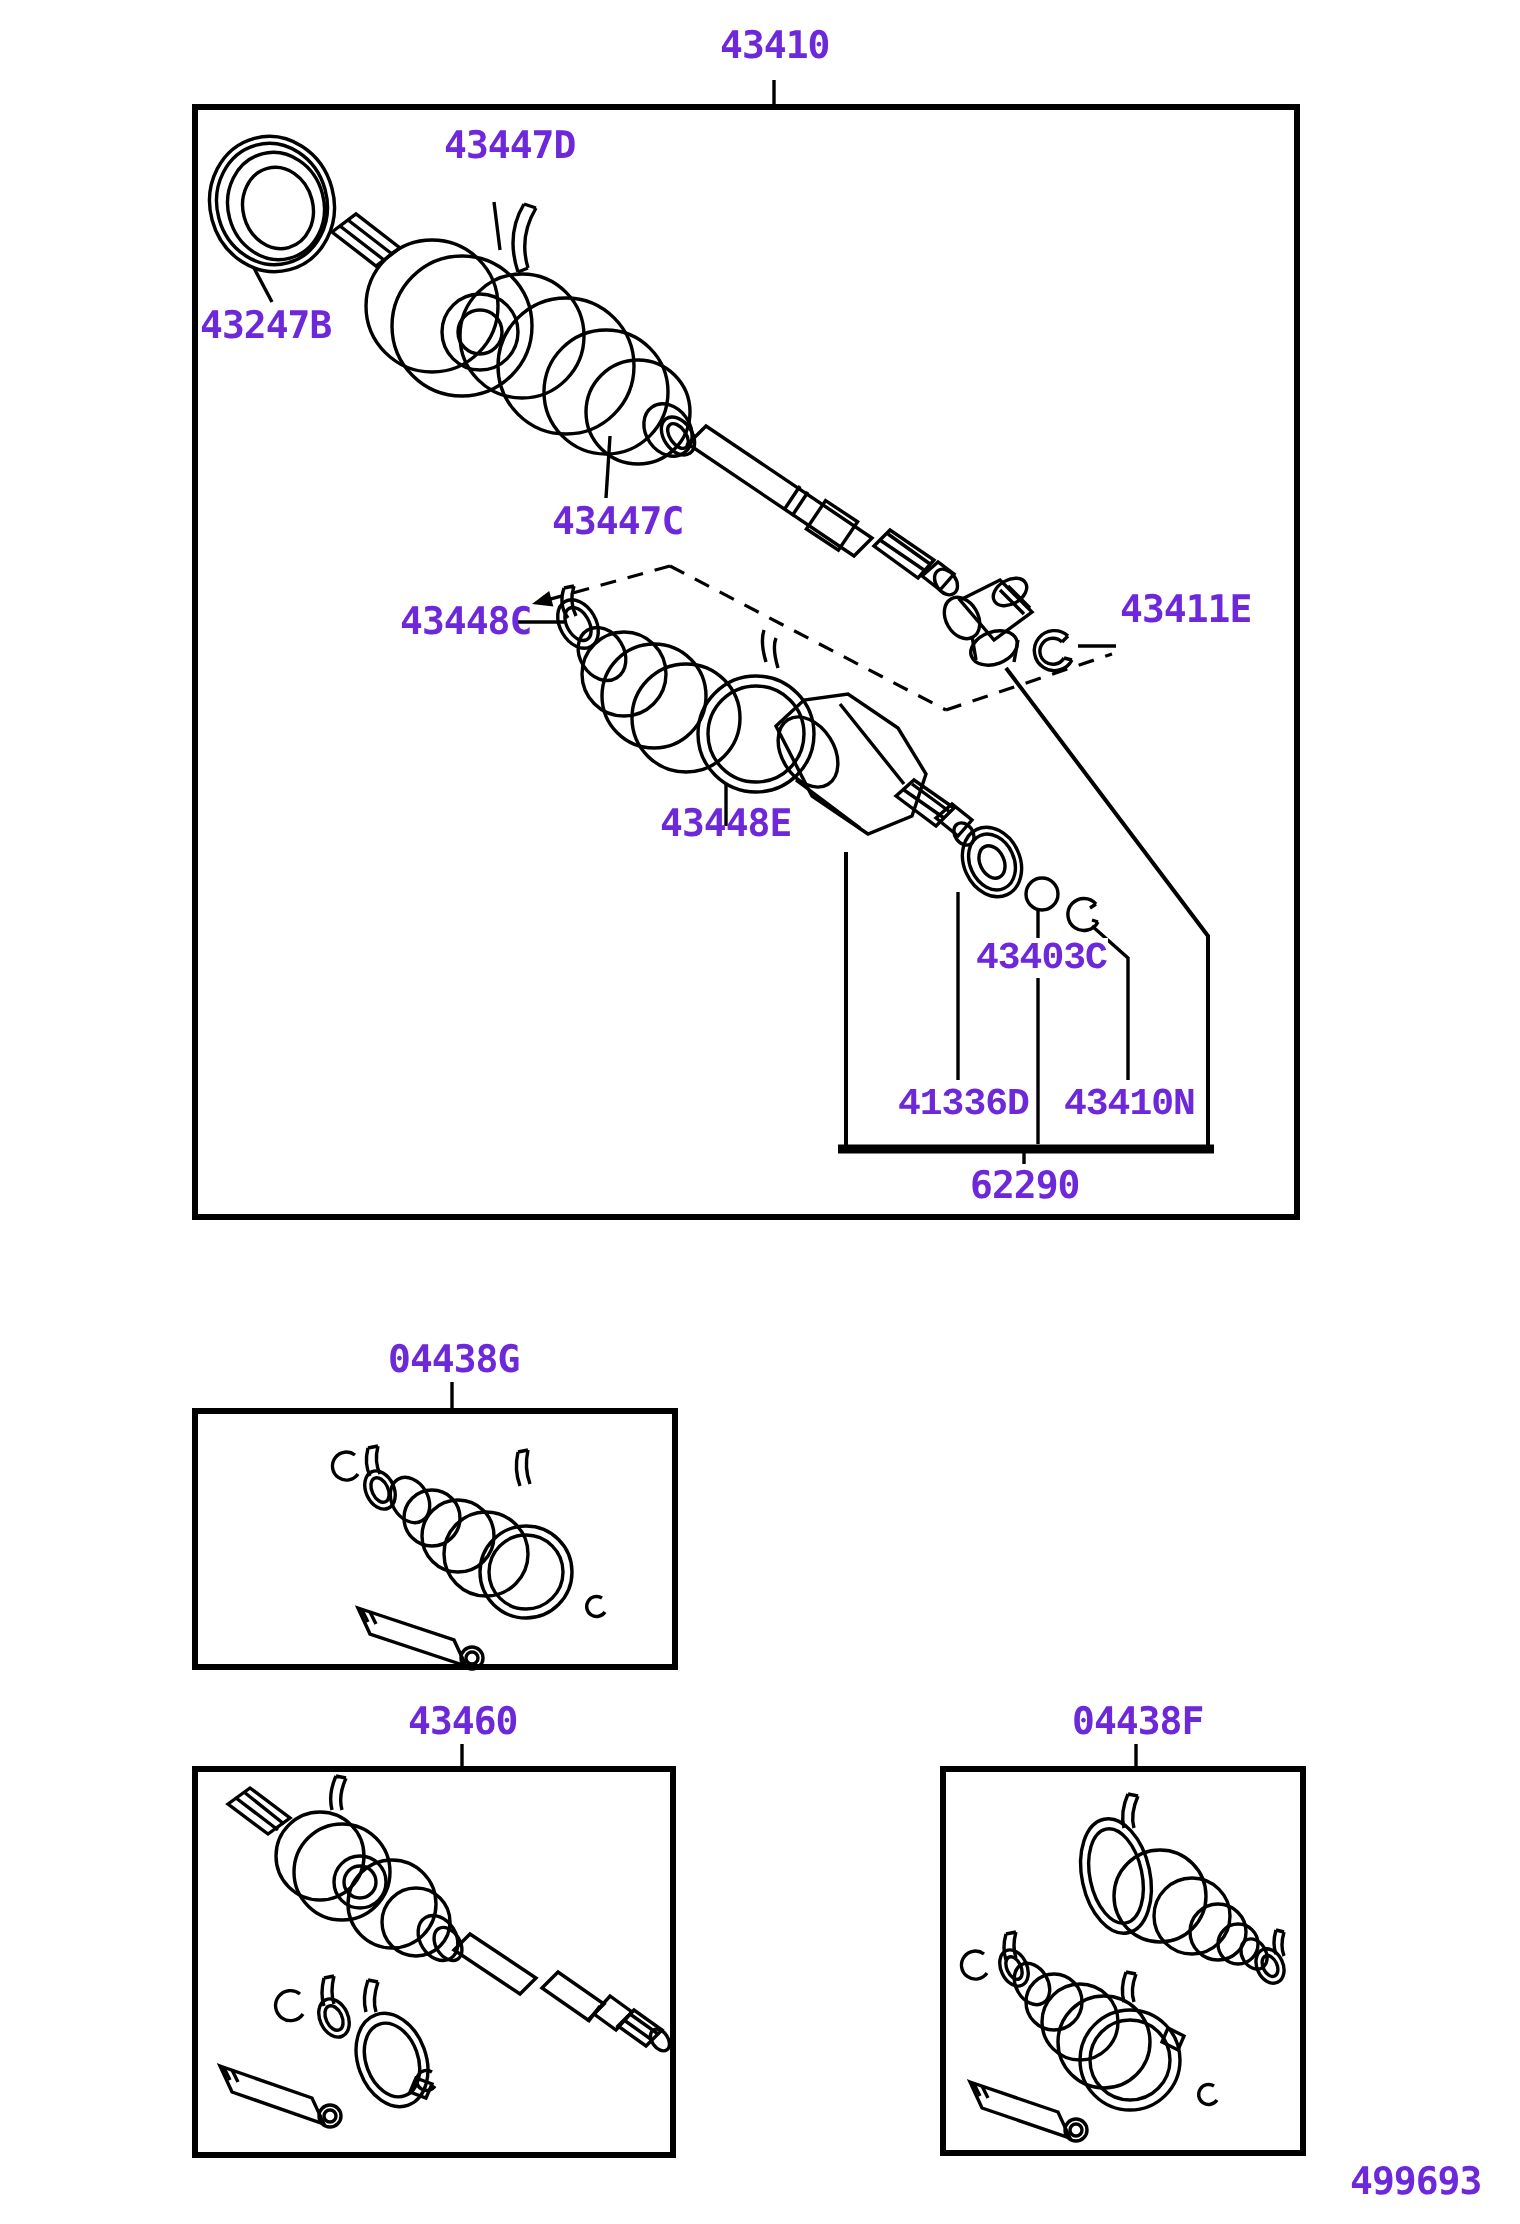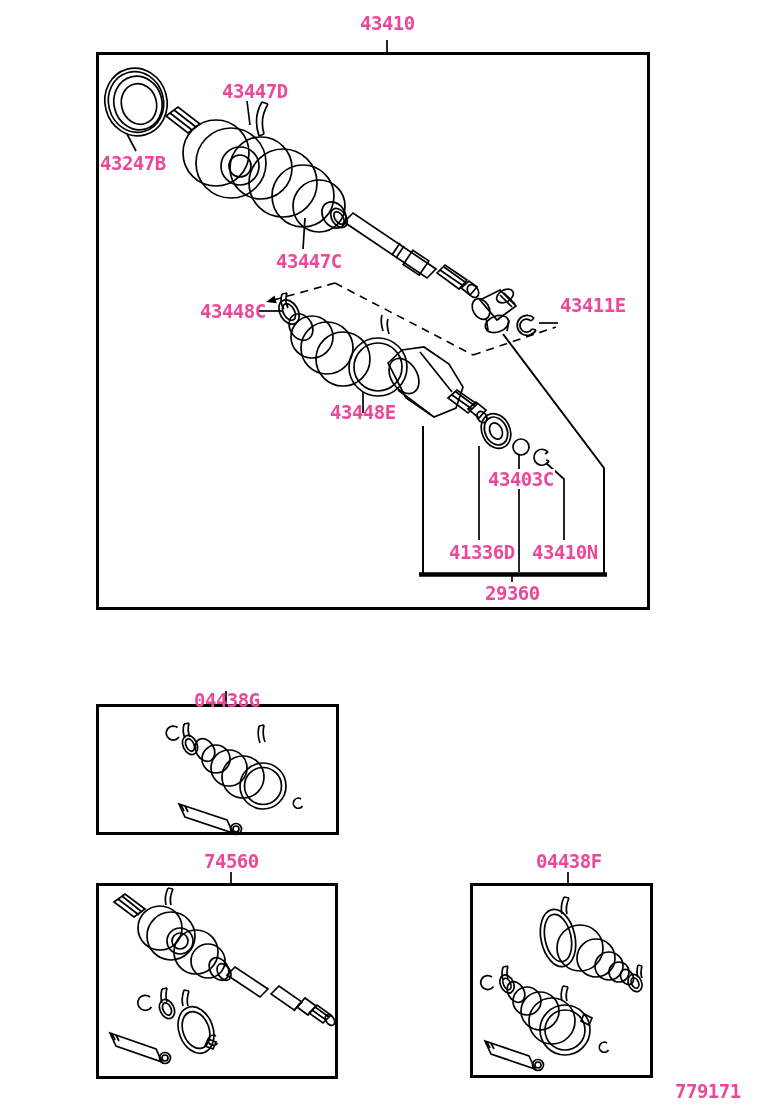--- a/index.html
+++ b/index.html
@@ -1,21 +1,21 @@
 <!DOCTYPE html>
 <html><head>
 <meta charset="utf-8">
 <style>
   html,body{margin:0;padding:0;background:#fff;}
   #stage{position:relative;width:760px;height:1112px;background:#ffffff;overflow:hidden;
          font-family:"DejaVu Sans Mono",monospace;}
   #art{position:absolute;left:0;top:0;}
   .plabel{position:absolute;font:700 19px "DejaVu Sans Mono",monospace;letter-spacing:-0.5px;
-          color:#ec4899;white-space:nowrap;line-height:20px;}
-  .plabel.bg{background:#ffffff;padding:0 1px;}
+          color:#6d28d9;white-space:nowrap;line-height:20px;}
+  .plabel.bg{background:#ffffff;padding:0 1px;font-family:Liberation Mono, monospace;}
 </style>
 </head>
 <body>
 
 <div id="stage">
 
 <svg id="art" width="760" height="1112" viewBox="0 0 760 1112">
 
   <g stroke="#000" fill="none" stroke-width="3">
     <rect x="97.5" y="53.5" width="551" height="555"></rect>
@@ -218,27 +218,27 @@
     <polygon points="485,1041 529,1056 535,1069 491,1054"></polygon>
     <path d="M487,1042 L490,1048 M491,1043 L494,1049"></path>
     <circle cx="538" cy="1065" r="5.5"></circle>
     <circle cx="538" cy="1065" r="3"></circle>
     <path d="M607,1043 a5,5 0 1 0 1.5,7"></path>
   </g>
 </svg>
 
   <div class="plabel" style="left:360px;top:13px">43410</div>
   <div class="plabel" style="left:100px;top:153px">43247B</div>
-  <div class="plabel" style="left:222px;top:81px">43447D</div>
+  <div class="plabel" style="left:222px;top:63px">43447D</div>
   <div class="plabel" style="left:276px;top:251px">43447C</div>
   <div class="plabel" style="left:200px;top:301px">43448C</div>
   <div class="plabel" style="left:560px;top:295px">43411E</div>
   <div class="plabel" style="left:330px;top:402px">43448E</div>
   <div class="plabel bg" style="left:487px;top:469px">43403C</div>
   <div class="plabel bg" style="left:448px;top:542px">41336D</div>
   <div class="plabel bg" style="left:531px;top:542px">43410N</div>
-  <div class="plabel" style="left:485px;top:583px">29360</div>
-  <div class="plabel" style="left:194px;top:690px">04438G</div>
-  <div class="plabel" style="left:204px;top:851px">74560</div>
+  <div class="plabel" style="left:485px;top:583px">62290</div>
+  <div class="plabel" style="left:194px;top:670px">04438G</div>
+  <div class="plabel" style="left:204px;top:851px">43460</div>
   <div class="plabel" style="left:536px;top:851px">04438F</div>
-  <div class="plabel" style="left:675px;top:1081px">779171</div>
+  <div class="plabel" style="left:675px;top:1081px">499693</div>
 
 </div>
 
 </body></html>

